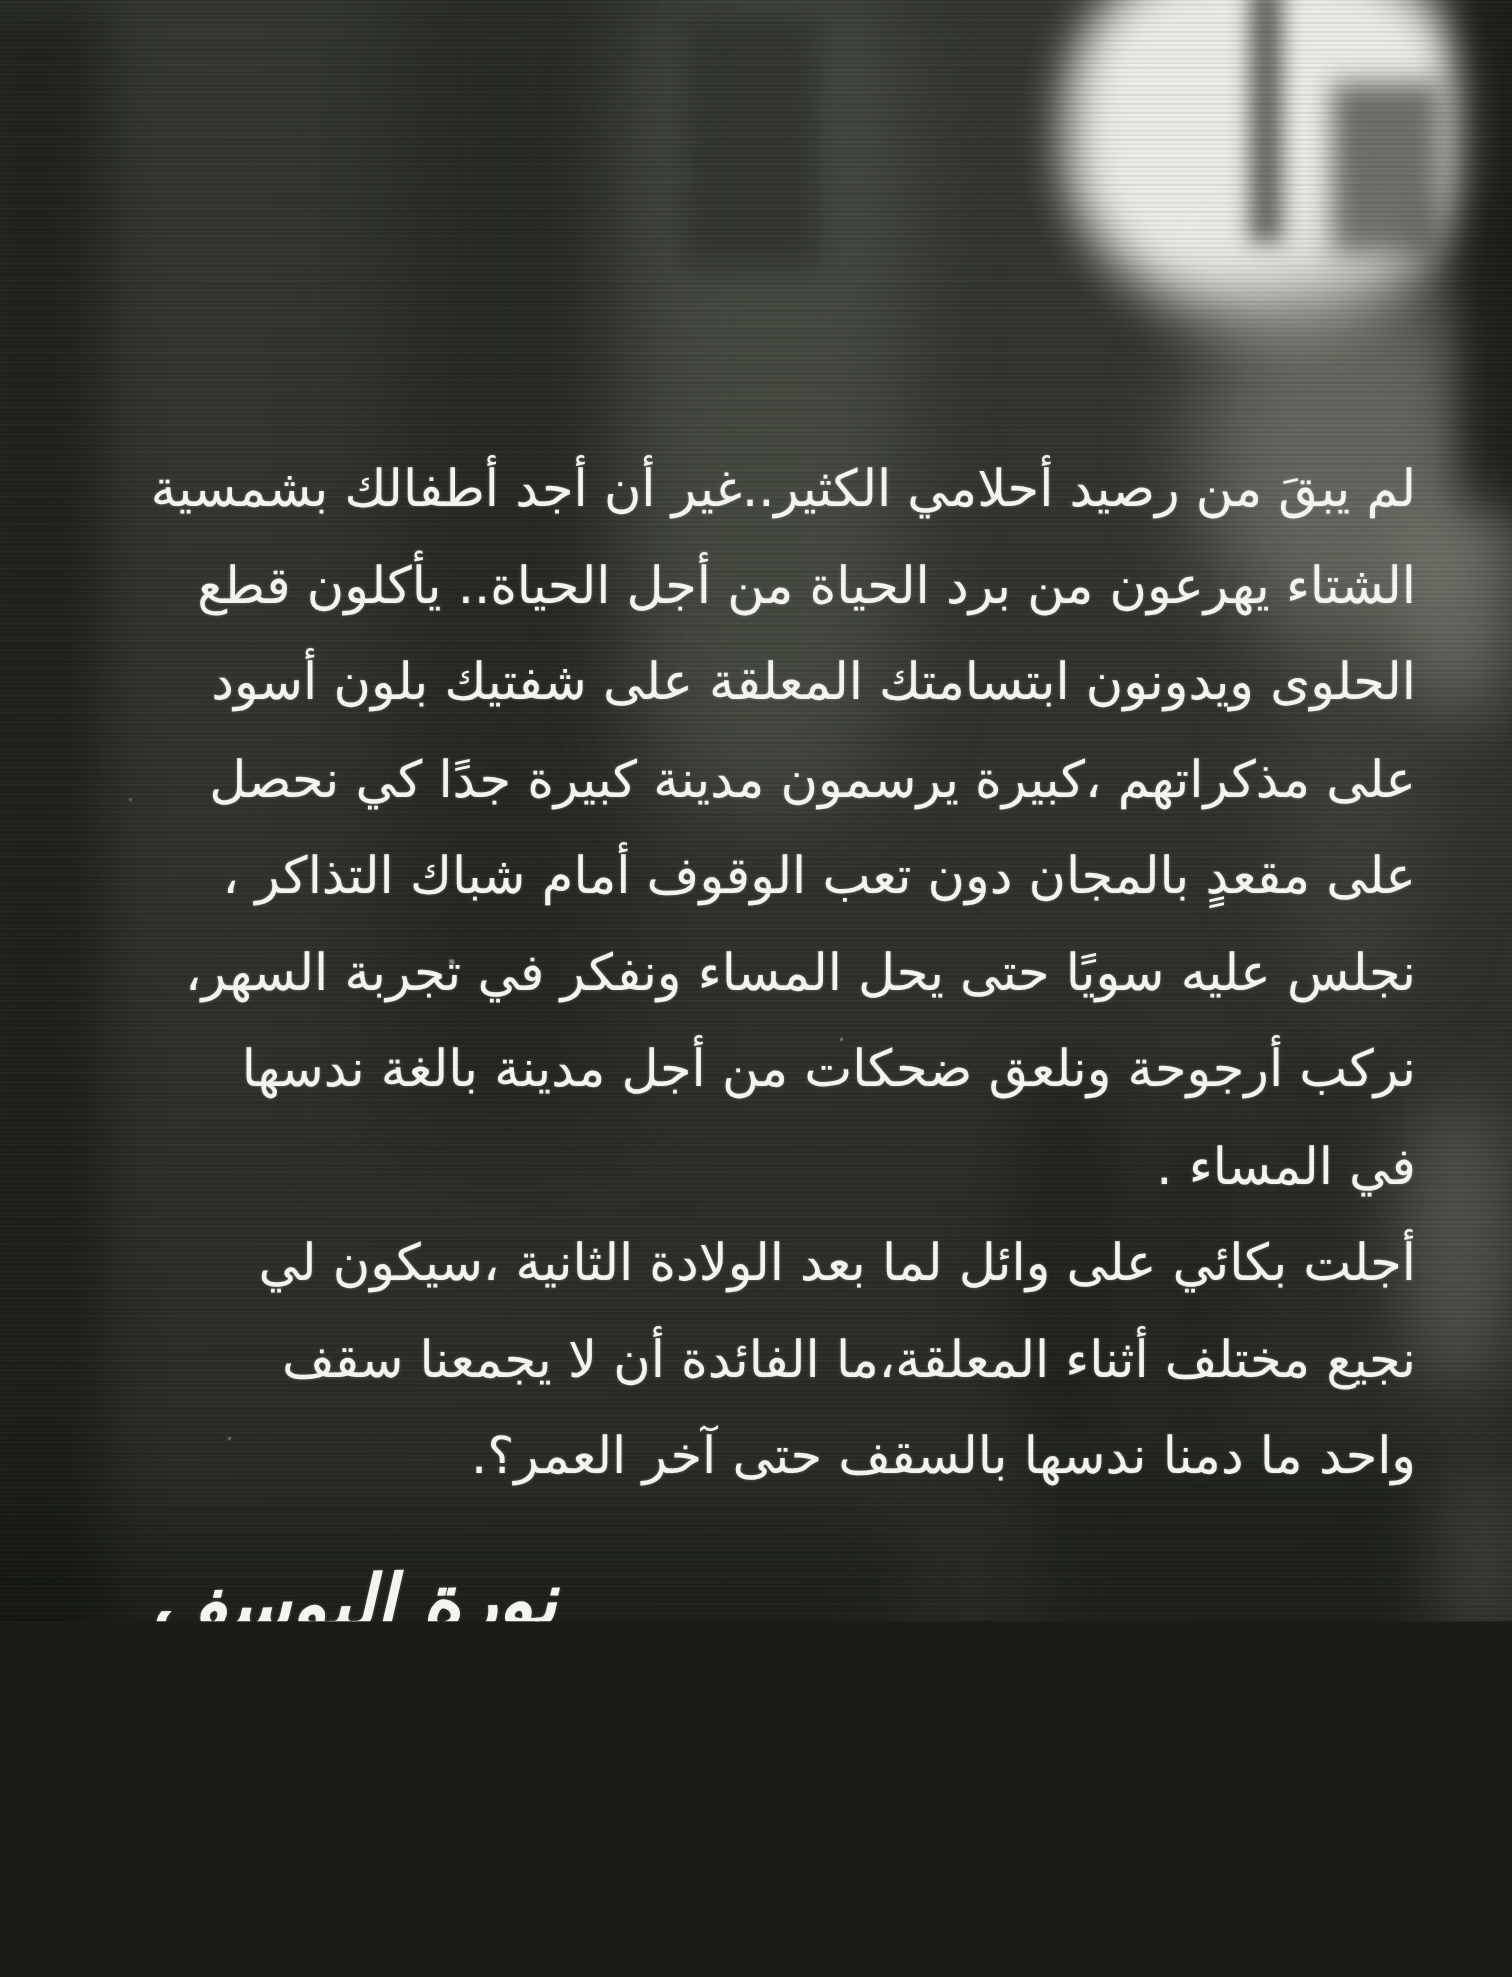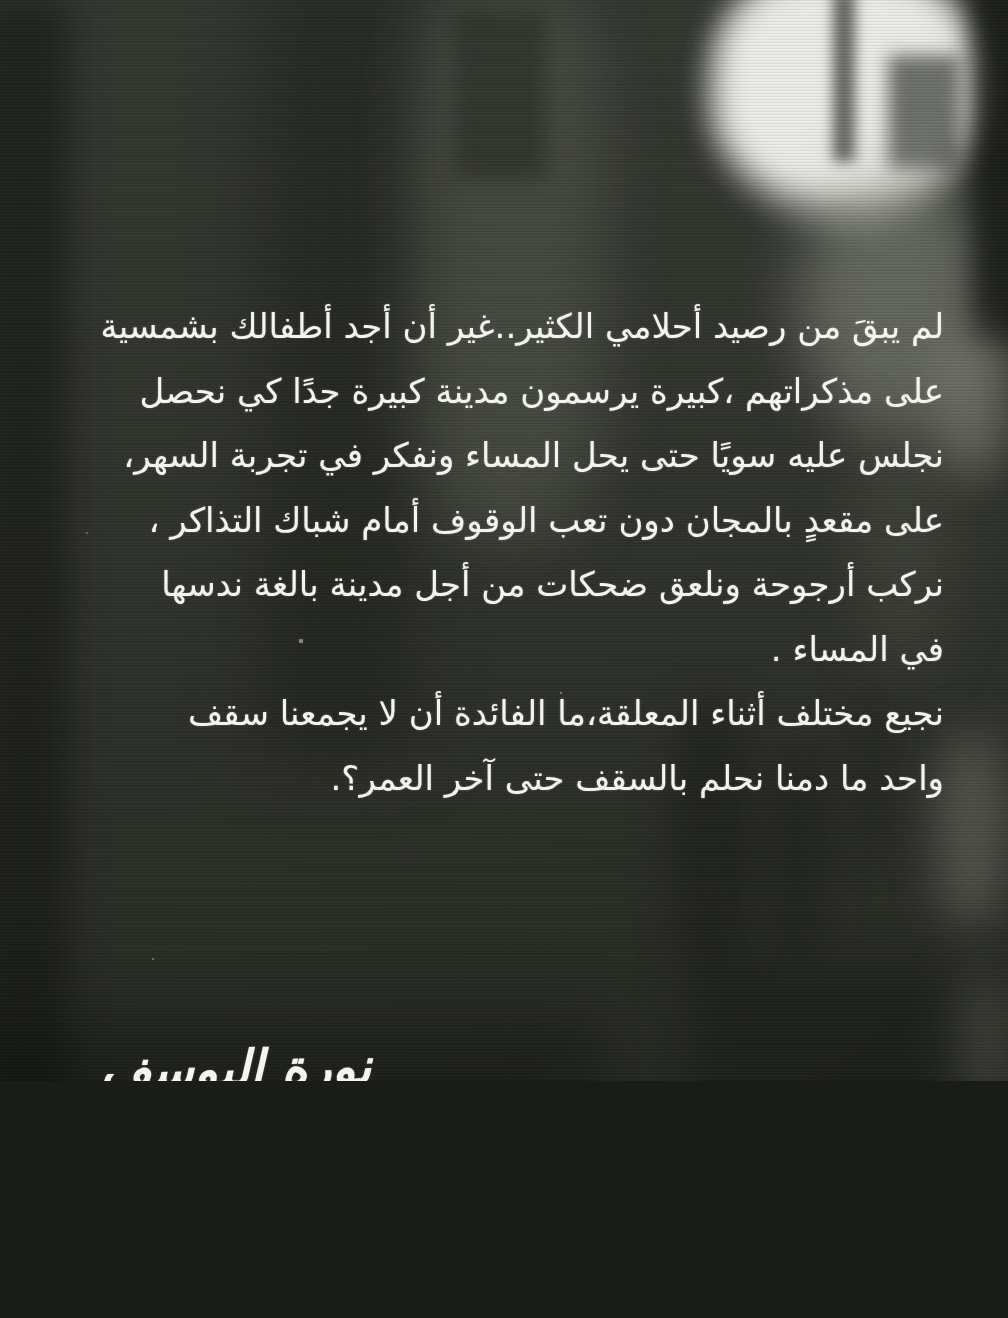--- a/index.html
+++ b/index.html
@@ -81,23 +81,26 @@
   <div class="pave-bright"></div>
   <div class="pave-dark-strip"></div>
   <div class="pave-dark-band"></div>
   <div class="bl-shadow"></div>
   <div class="dust"></div>
   <div class="scan"></div>
   <div class="vig"></div>
 
   <div class="poem">
     <span class="line">لم يبقَ من رصيد أحلامي الكثير..غير أن أجد أطفالك بشمسية</span>
+    <span class="line">الشتاء يهرعون من برد الحياة من أجل الحياة.. يأكلون قطع</span>
+    <span class="line">الحلوى ويدونون ابتسامتك المعلقة على شفتيك بلون أسود</span>
     <span class="line">على مذكراتهم ،كبيرة يرسمون مدينة كبيرة جدًا كي نحصل</span>
+    <span class="line">على مقعدٍ بالمجان دون تعب الوقوف أمام شباك التذاكر ،</span>
     <span class="line">نجلس عليه سويًا حتى يحل المساء ونفكر في تجربة السهر،</span>
-    <span class="line">على مقعدٍ بالمجان دون تعب الوقوف أمام شباك التذاكر ،</span>
     <span class="line">نركب أرجوحة ونلعق ضحكات من أجل مدينة بالغة ندسها</span>
     <span class="line">في المساء .</span>
+    <span class="line">أجلت بكائي على وائل لما بعد الولادة الثانية ،سيكون لي</span>
     <span class="line">نجيع مختلف أثناء المعلقة،ما الفائدة أن لا يجمعنا سقف</span>
-    <span class="line">واحد ما دمنا نحلم بالسقف حتى آخر العمر؟.</span>
+    <span class="line">واحد ما دمنا ندسها بالسقف حتى آخر العمر؟.</span>
   </div>
 
   <div class="signature">نورة اليوسف</div>
 </div>
 
 </body></html>

